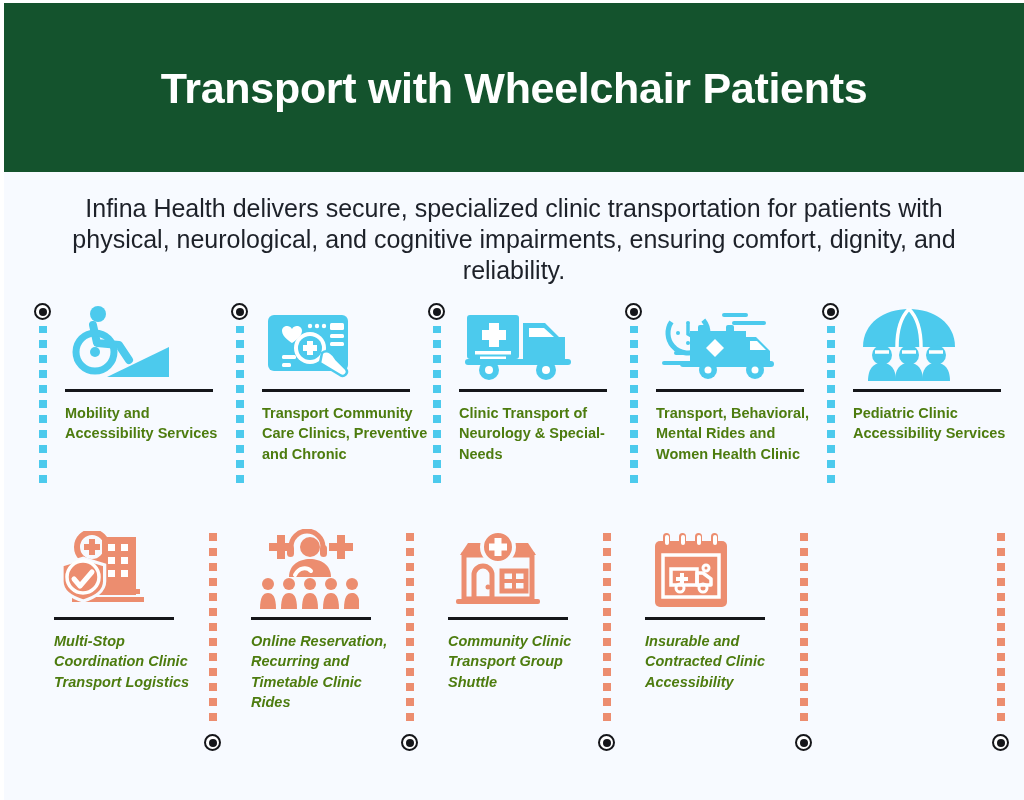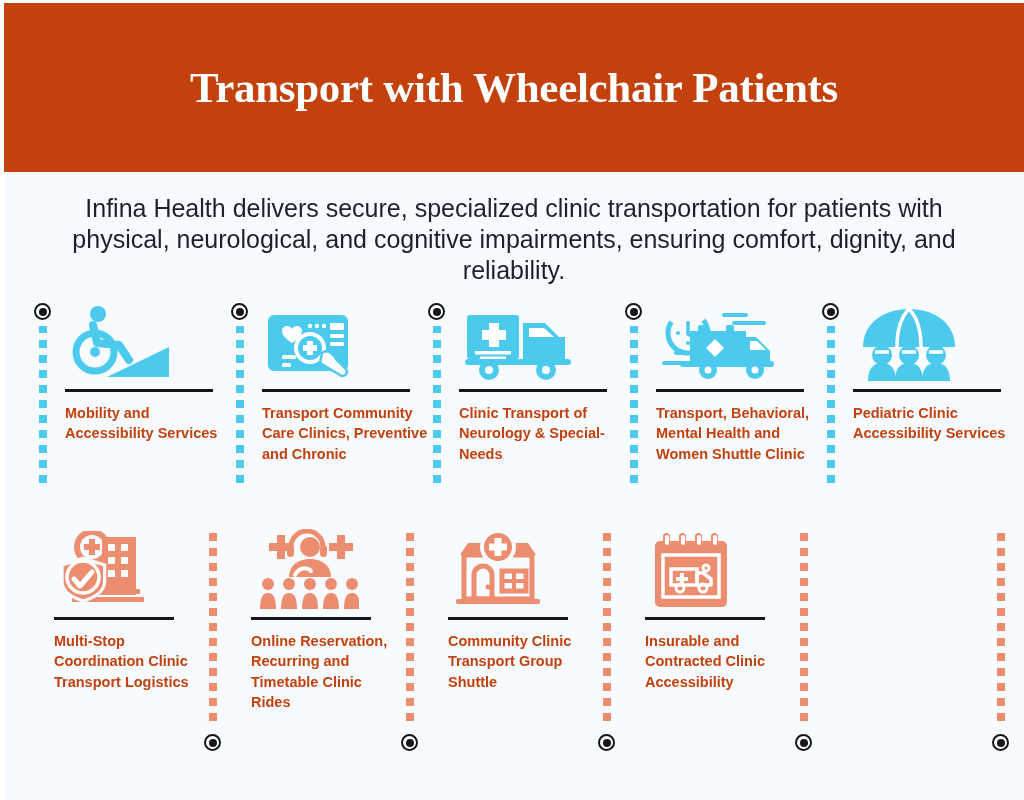--- a/index.html
+++ b/index.html
@@ -24,26 +24,25 @@
     border-top: 3px solid #ffffff;
   }
 
   
   .banner {
     position: absolute;
     left: 0;
     top: 0;
     width: 1020px;
     height: 169px;
-    background: #c2410c;
+    background: #14532d;
     display: flex;
     flex-direction: column;
     align-items: center;
     justify-content: center;
-    font-family: Liberation Serif, serif;
   }
   .banner-title-line {
     color: #ffffff;
     font-weight: bold;
     font-size: 43px;
     line-height: 62px;
     letter-spacing: -0.3px;
     text-align: center;
     white-space: nowrap;
   }
@@ -127,42 +126,42 @@
                background-repeat: repeat-y; }
   .rail-right .dashes { margin-top: 2px; margin-bottom: 6px; }
 
   
   .card-body {
     position: absolute;
     top: 0;
     bottom: 0;
   }
   .row-top .card-body { left: 28px; right: 2px; }
-  .row-bottom .card-body { left: 10px; right: 36px; }
+  .row-bottom .card-body { left: 10px; right: 36px; font-style: italic; }
 
   .icon-wrap {
     height: 78px;
     display: flex;
     align-items: flex-end;
     justify-content: flex-start;
     padding-left: 4px;
   }
   .icon-wrap svg { display: block; }
 
   .divider {
     height: 3px;
     background: #15161a;
     margin-top: 8px;
     margin-bottom: 11px;
   }
   .row-top .divider { width: 148px; }
   .row-bottom .divider { width: 120px; }
 
   .card-label {
-    color: #c2410c;
+    color: #4d7c0f;
     font-weight: bold;
     font-size: 14.5px;
     line-height: 20.4px;
   }
 </style>
 </head>
 <body>
 
 <div class="page">
 
@@ -276,21 +275,21 @@
             <path d="M90 32 h7 l9 9 H90 z" fill="#ffffff"></path>
             <path d="M55 30 l9 9 l-9 9 l-9-9 z" fill="#ffffff"></path>
             <rect x="20" y="52" width="94" height="6" rx="3" fill="#4ccaed"></rect>
             <circle cx="48" cy="61" r="9" fill="#4ccaed"></circle>
             <circle cx="48" cy="61" r="3.5" fill="#ffffff"></circle>
             <circle cx="95" cy="61" r="9" fill="#4ccaed"></circle>
             <circle cx="95" cy="61" r="3.5" fill="#ffffff"></circle>
           </svg>
         </div>
         <div class="divider"></div>
-        <div class="card-label">Transport, Behavioral, Mental Health and Women Shuttle Clinic</div>
+        <div class="card-label">Transport, Behavioral, Mental Rides and Women Health Clinic</div>
       </div>
     </div>
 
     <div class="card">
       <div class="rail rail-left">
         <div class="bullet"></div>
         <div class="dashes dash-cyan"></div>
       </div>
       <div class="card-body">
         <div class="icon-wrap">

